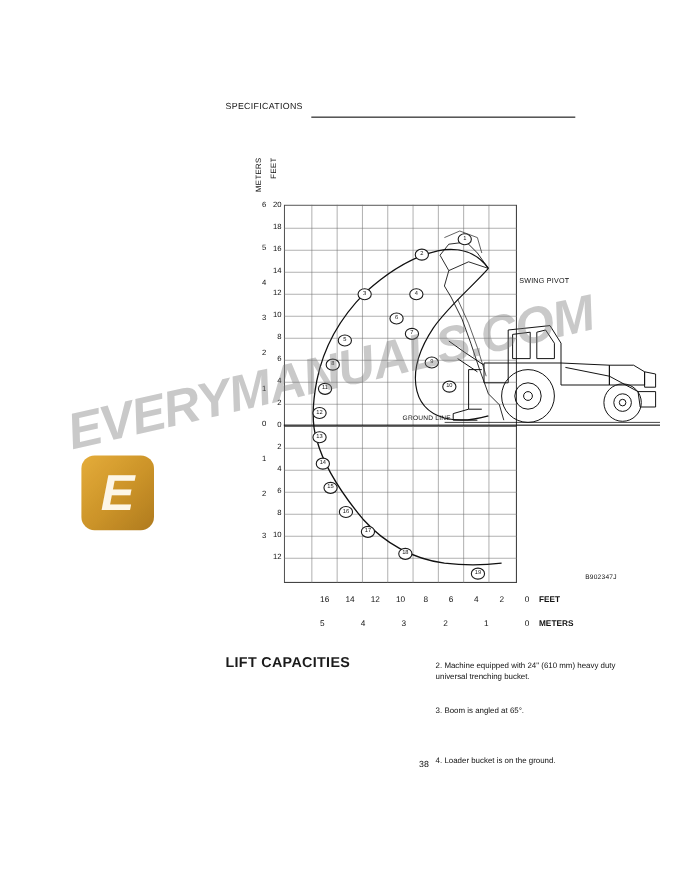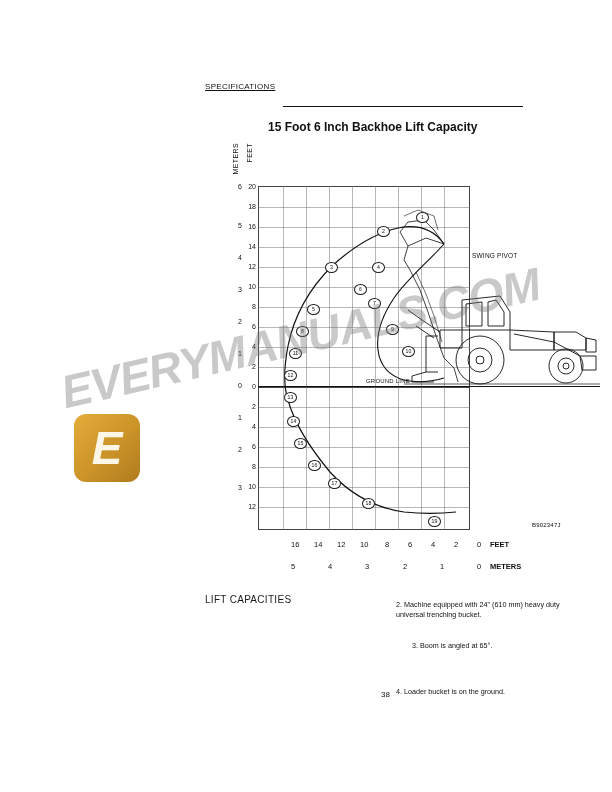--- a/index.html
+++ b/index.html
@@ -17,25 +17,24 @@
   }
   .page {
     position: absolute;
     inset: 0;
   }
 
   
   .spec-header {
     position: absolute;
     left: 205px;
-    top: 82px;
+    top: 92px;
     font-size: 8px;
     letter-spacing: 0.3px;
     color: #111;
-    text-decoration: underline;
   }
   .spec-rule {
     position: absolute;
     left: 283px;
     top: 106px;
     width: 240px;
     height: 1px;
     background: #111;
   }
   .chart-title {
@@ -183,52 +182,51 @@
     color: #fdf6e6;
     text-align: center;
     line-height: 68px;
   }
 
   
   .lift-cap-title {
     position: absolute;
     left: 205px;
     top: 594px;
-    font-size: 10px;
-    font-weight: normal;
+    font-size: 13px;
+    font-weight: bold;
     letter-spacing: 0.3px;
   }
   .note {
     position: absolute;
     font-size: 7.2px;
     line-height: 1.45;
     color: #111;
     width: 170px;
   }
   .note-1 { left: 205px; top: 621px; }
   .note-2 { left: 396px; top: 600px; }
-  .note-3 { left: 396px; top: 641px; margin-left: 16px; }
+  .note-3 { left: 396px; top: 641px; }
   .note-4 { left: 396px; top: 667px; margin-top: 20px; }
 
   .page-number {
     position: absolute;
     left: 381px;
     top: 690px;
     font-size: 8px;
     color: #111;
   }
 </style>
 </head>
 <body>
 
 <div class="page">
 
   <div class="spec-header">SPECIFICATIONS</div>
   <div class="spec-rule"></div>
-  <div class="chart-title">15 Foot 6 Inch Backhoe Lift Capacity</div>
 
   <div class="axis-vert-label lbl-meters">METERS</div>
   <div class="axis-vert-label lbl-feet">FEET</div>
 
   <div class="tick-col" style="left:230px; top:183px;">6</div>
   <div class="tick-col" style="left:230px; top:222px;">5</div>
   <div class="tick-col" style="left:230px; top:254px;">4</div>
   <div class="tick-col" style="left:230px; top:286px;">3</div>
   <div class="tick-col" style="left:230px; top:318px;">2</div>
   <div class="tick-col" style="left:230px; top:350px;">1</div>

